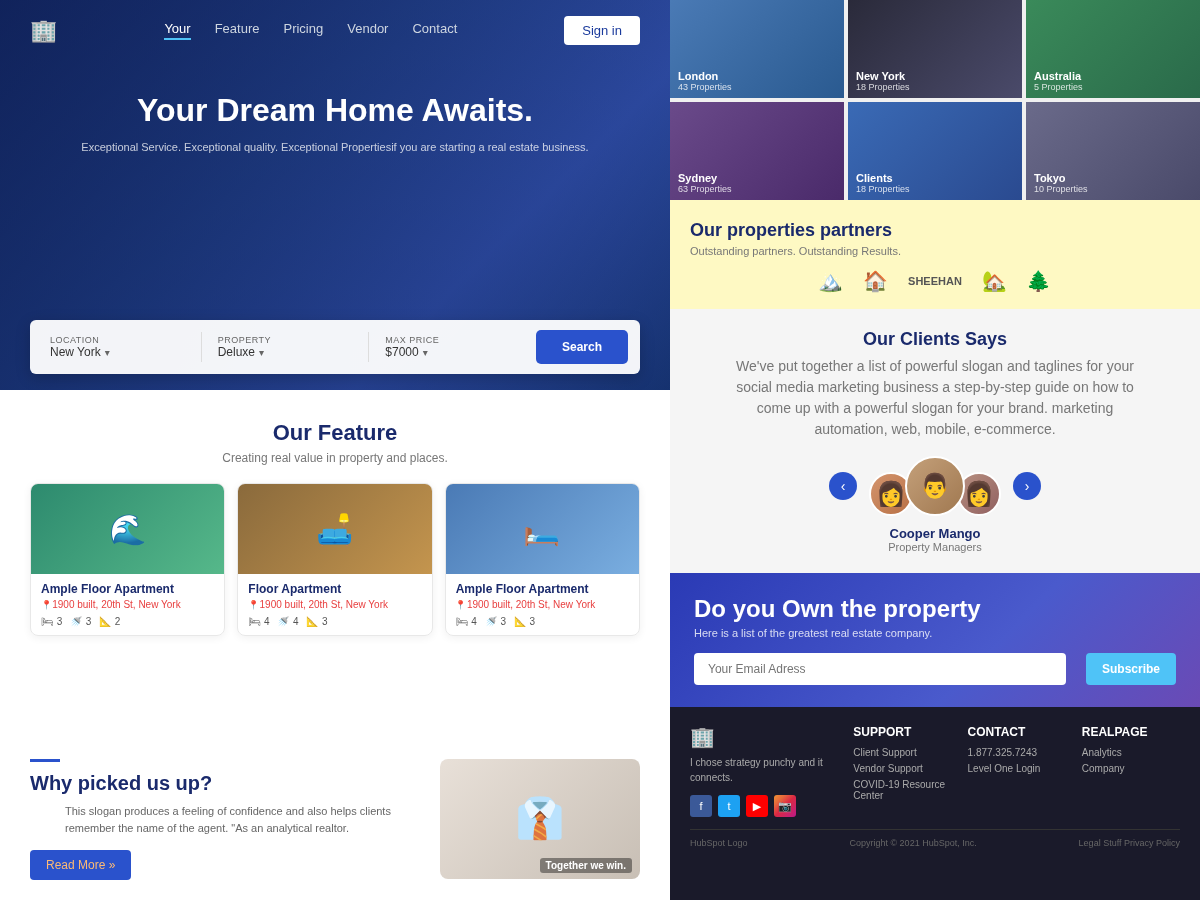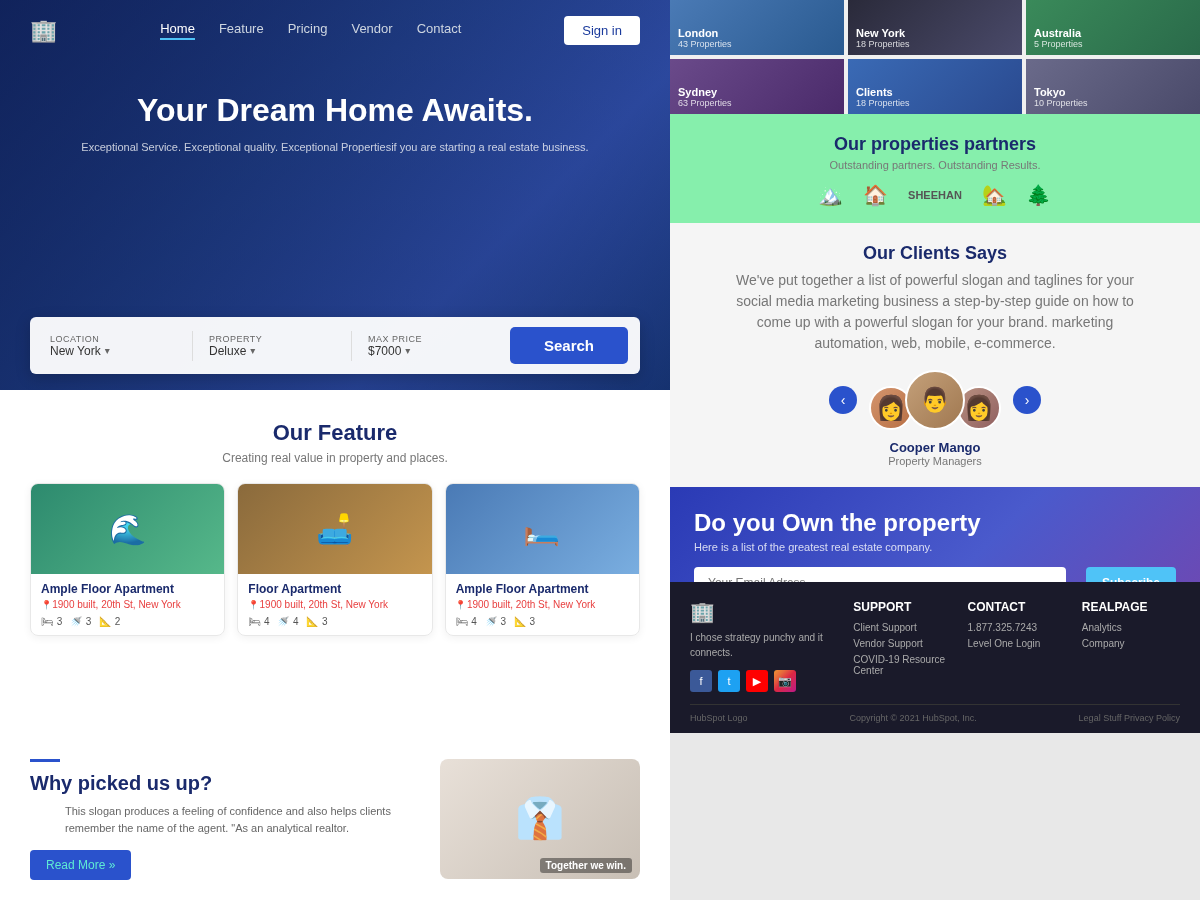--- a/index.html
+++ b/index.html
@@ -62,22 +62,22 @@
       background: rgba(255,255,255,0.95); border-radius: 6px;
       display: flex; align-items: center; padding: 10px 12px; gap: 8px;
       box-shadow: 0 4px 15px rgba(0,0,0,0.2);
     }
     .search-field { flex: 1; padding: 4px 8px; }
     .search-field label { display: block; font-size: 9px; color: #666; text-transform: uppercase; letter-spacing: 0.5px; }
     .search-field .val { font-size: 12px; color: #333; display: flex; align-items: center; gap: 4px; }
     .search-field .val::after { content: '▾'; color: #666; font-size: 10px; }
     .divider-v { width: 1px; height: 30px; background: #ddd; }
     .btn-search {
-      background: #2a52cc; color: #fff; border: none; padding: 10px 34px;
-      border-radius: 5px; font-size: 15px; cursor: pointer; font-weight: 600;
+      background: #2a52cc; color: #fff; border: none; padding: 10px 26px;
+      border-radius: 5px; font-size: 12px; cursor: pointer; font-weight: 600;
     }
 
     
     .features-section {
       background: #fff;
       padding: 30px 30px 20px;
       flex: 1;
     }
     .section-title { text-align: center; font-size: 22px; font-weight: 700; color: #1a2a6c; }
     .section-sub { text-align: center; font-size: 12px; color: #777; margin-top: 5px; }
@@ -107,41 +107,41 @@
     
     .why-section {
       background: #fff; padding: 20px 30px;
       display: flex; gap: 20px; align-items: flex-start;
     }
     .why-left { flex: 1; }
     .why-accent { width: 30px; height: 3px; background: #2a52cc; margin-bottom: 10px; }
     .why-title { font-size: 20px; font-weight: 700; color: #1a2a6c; }
     .why-desc { font-size: 11px; color: #666; margin-top: 8px; line-height: 1.6; margin-left: 35px; }
     .btn-readmore {
-      margin-top: 12px; background: #2a52cc; color: #5eead4; border: none;
+      margin-top: 12px; background: #2a52cc; color: #fdba74; border: none;
       padding: 8px 16px; border-radius: 4px; font-size: 12px; cursor: pointer;
       display: flex; align-items: center; gap: 4px;
     }
     .why-right {
       width: 200px; height: 120px;
       background: linear-gradient(135deg, #e8e0d8, #c8bfb5);
       border-radius: 8px; overflow: hidden;
       display: flex; align-items: center; justify-content: center;
       font-size: 40px; position: relative;
     }
     .together-label {
       position: absolute; bottom: 6px; right: 8px;
       font-size: 10px; color: #fff; font-weight: 600;
       background: rgba(0,0,0,0.4); padding: 2px 6px; border-radius: 3px;
     }
 
     
     .right-panel {
       width: 530px;
-      height: 733px;
+      height: 900px;
       display: flex;
       flex-direction: column;
       overflow: hidden;
       background: #f0f0f0;
     }
 
     
     .city-grid {
       display: grid; grid-template-columns: 1fr 1fr 1fr;
       grid-template-rows: 1fr 1fr;
@@ -162,22 +162,22 @@
     .city-bg-6 { background: linear-gradient(135deg, #6a6a8a 0%, #4a4a6a 100%); }
     .city-info {
       position: relative; z-index: 2; padding: 6px 8px;
       color: #fff;
     }
     .city-name { font-size: 11px; font-weight: 700; }
     .city-count { font-size: 9px; opacity: 0.8; }
 
     
     .partners-section {
-      background: #86efac; padding: 20px 20px 16px;
-      text-align: center;
+      background: #fef9c3; padding: 20px 20px 16px;
+      text-align: left;
     }
     .partners-title { font-size: 18px; font-weight: 700; color: #1a2a6c; }
     .partners-sub { font-size: 11px; color: #777; margin-top: 4px; }
     .partners-logos { display: flex; align-items: center; justify-content: center; gap: 20px; margin-top: 12px; }
     .partner-logo {
       display: flex; align-items: center; gap: 4px;
       font-size: 11px; color: #555; font-weight: 600;
     }
     .partner-icon { font-size: 20px; }
 
@@ -258,21 +258,21 @@
 <body>
 
 <div class="left-panel">
 
   <div class="hero">
     <div class="hero-overlay"></div>
 
     <div class="navbar">
       <div class="nav-logo">🏢</div>
       <div class="nav-links">
-        <span class="nav-link active">Home</span>
+        <span class="nav-link active">Your</span>
         <span class="nav-link">Feature</span>
         <span class="nav-link">Pricing</span>
         <span class="nav-link">Vendor</span>
         <span class="nav-link">Contact</span>
       </div>
       <button class="btn-signin">Sign in</button>
     </div>
 
     <div class="hero-content">
       <h1 class="hero-title">Your Dream Home Awaits.</h1>

